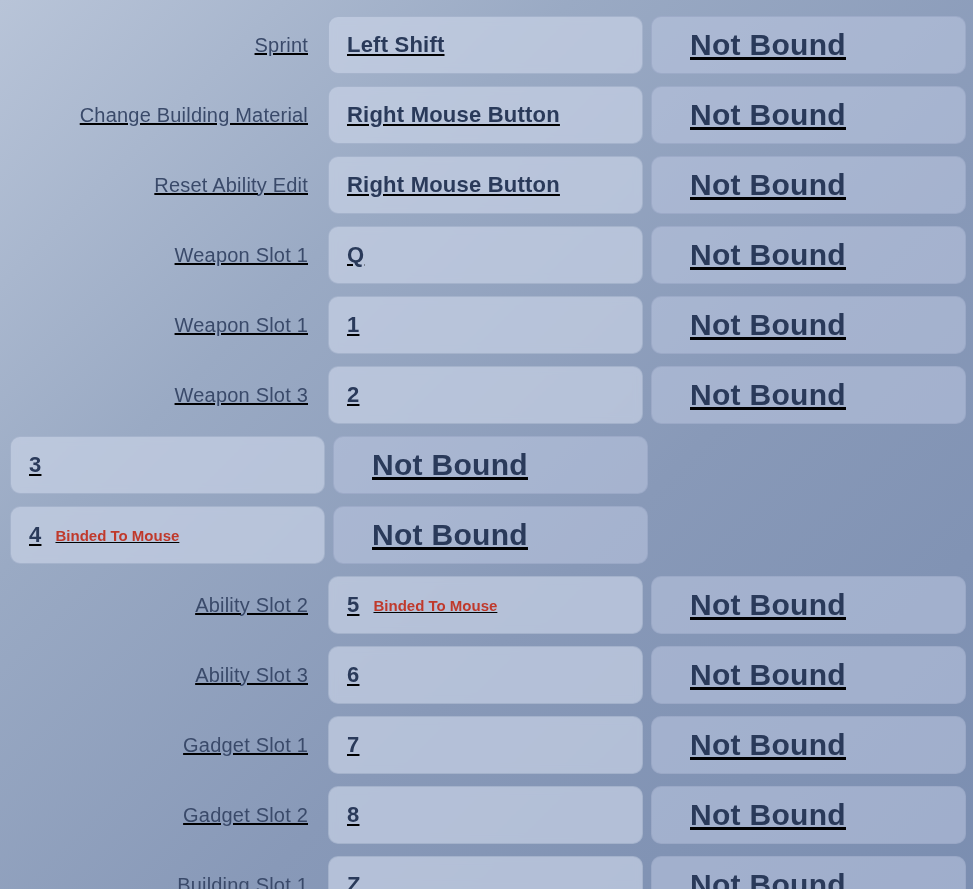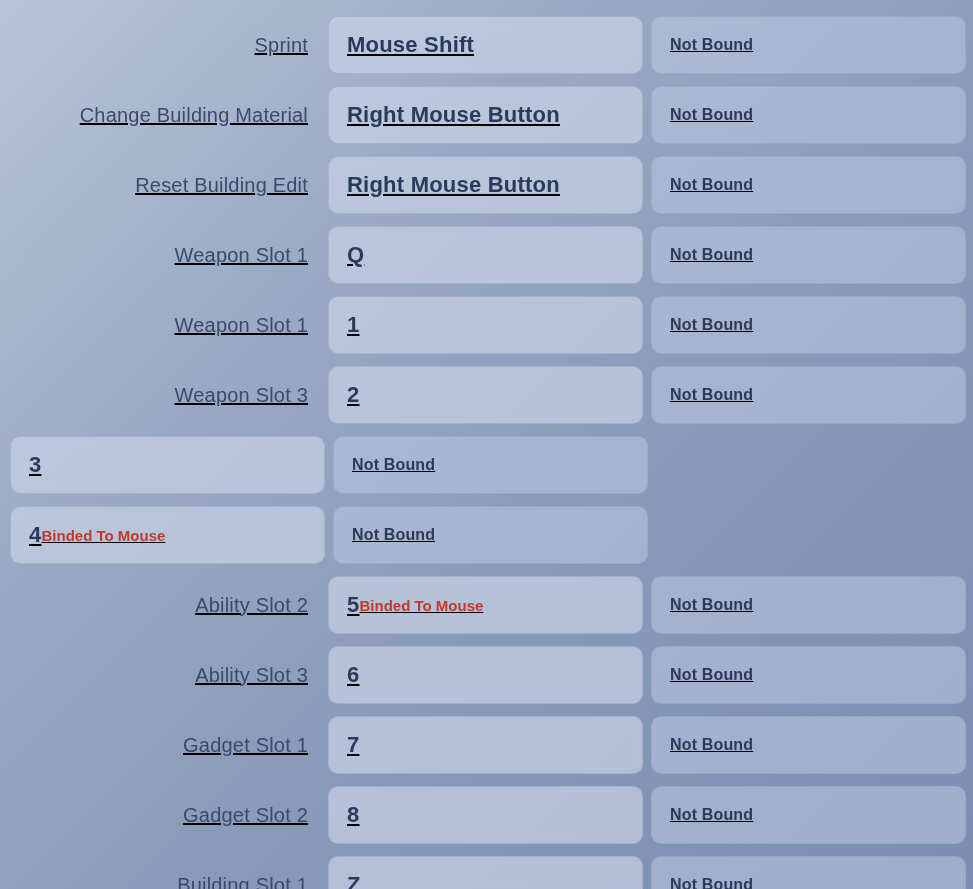--- a/index.html
+++ b/index.html
@@ -56,65 +56,67 @@
       font-size: 22px;
       font-weight: 700;
       color: #2a3a5a;
       letter-spacing: 0.01em;
     }
 
     .key-btn .binded-note {
       font-size: 15px;
       font-weight: 600;
       color: #c0392b;
+      margin-left: 14px;
     }
 
     .notbound-btn {
       flex: 0 0 315px;
       height: 58px;
       background: rgba(190, 200, 225, 0.55);
       border: 1.5px solid rgba(150, 165, 195, 0.65);
       border-radius: 10px;
       display: flex;
       align-items: center;
       padding: 0 18px;
       cursor: pointer;
     }
 
     .notbound-btn .notbound-text {
-      font-size: 16px;
+      font-size: 30px;
       font-weight: 700;
       color: #2a3a5a;
       letter-spacing: 0.01em;
+      margin-left: 20px;
     }
   </style>
 </head>
 <body>
 
 <div class="keybind-table">
 <div class="keybind-row">
       <div class="row-label">Sprint</div>
       <div class="key-btn">
-        <span class="key-text">Mouse Shift</span>
+        <span class="key-text">Left Shift</span>
       </div>
       <div class="notbound-btn">
         <span class="notbound-text">Not Bound</span>
       </div>
     </div>
     <div class="keybind-row">
       <div class="row-label">Change Building Material</div>
       <div class="key-btn">
         <span class="key-text">Right Mouse Button</span>
       </div>
       <div class="notbound-btn">
         <span class="notbound-text">Not Bound</span>
       </div>
     </div>
     <div class="keybind-row">
-      <div class="row-label">Reset Building Edit</div>
+      <div class="row-label">Reset Ability Edit</div>
       <div class="key-btn">
         <span class="key-text">Right Mouse Button</span>
       </div>
       <div class="notbound-btn">
         <span class="notbound-text">Not Bound</span>
       </div>
     </div>
     <div class="keybind-row">
       <div class="row-label">Weapon Slot 1</div>
       <div class="key-btn">

